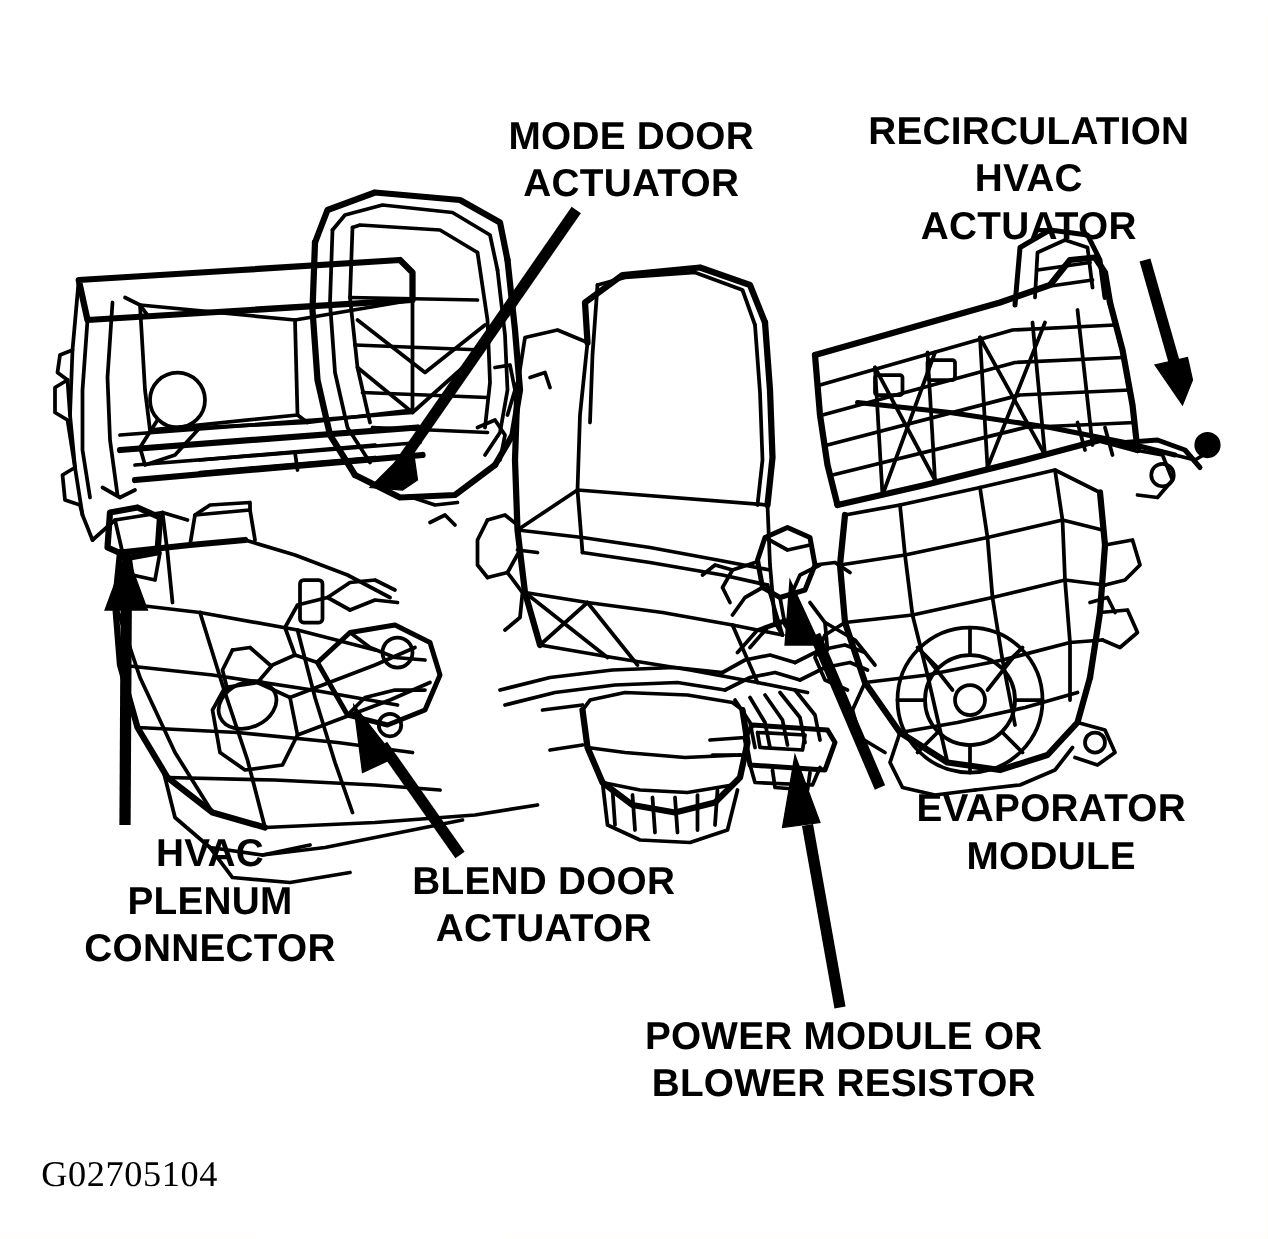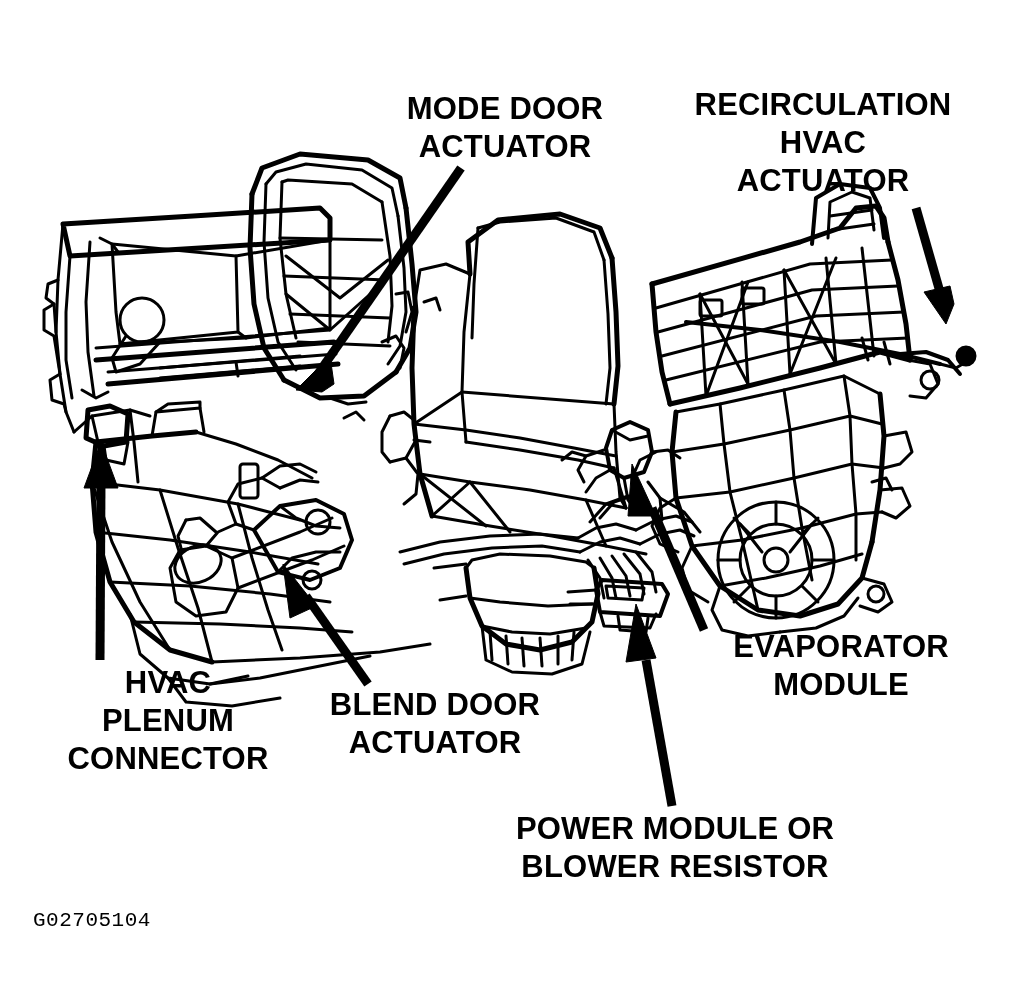--- a/index.html
+++ b/index.html
@@ -72,24 +72,24 @@
     width: 306px;
   }
   #callout-power-module {
     left: 465px;
     top: 798px;
     width: 420px;
   }
   #figure-id {
     position: absolute;
     left: 33px;
-    top: 893px;
-    font-family: Liberation Mono, monospace;
+    top: 912px;
+    font-family: Liberation Serif, serif;
     font-weight: normal;
-    font-size: 21px;
+    font-size: 29px;
     line-height: 32px;
     color: #000000;
     letter-spacing: 0.5px;
   }
 </style>
 </head>
 <body>
 
 <div id="figure-root">
 

